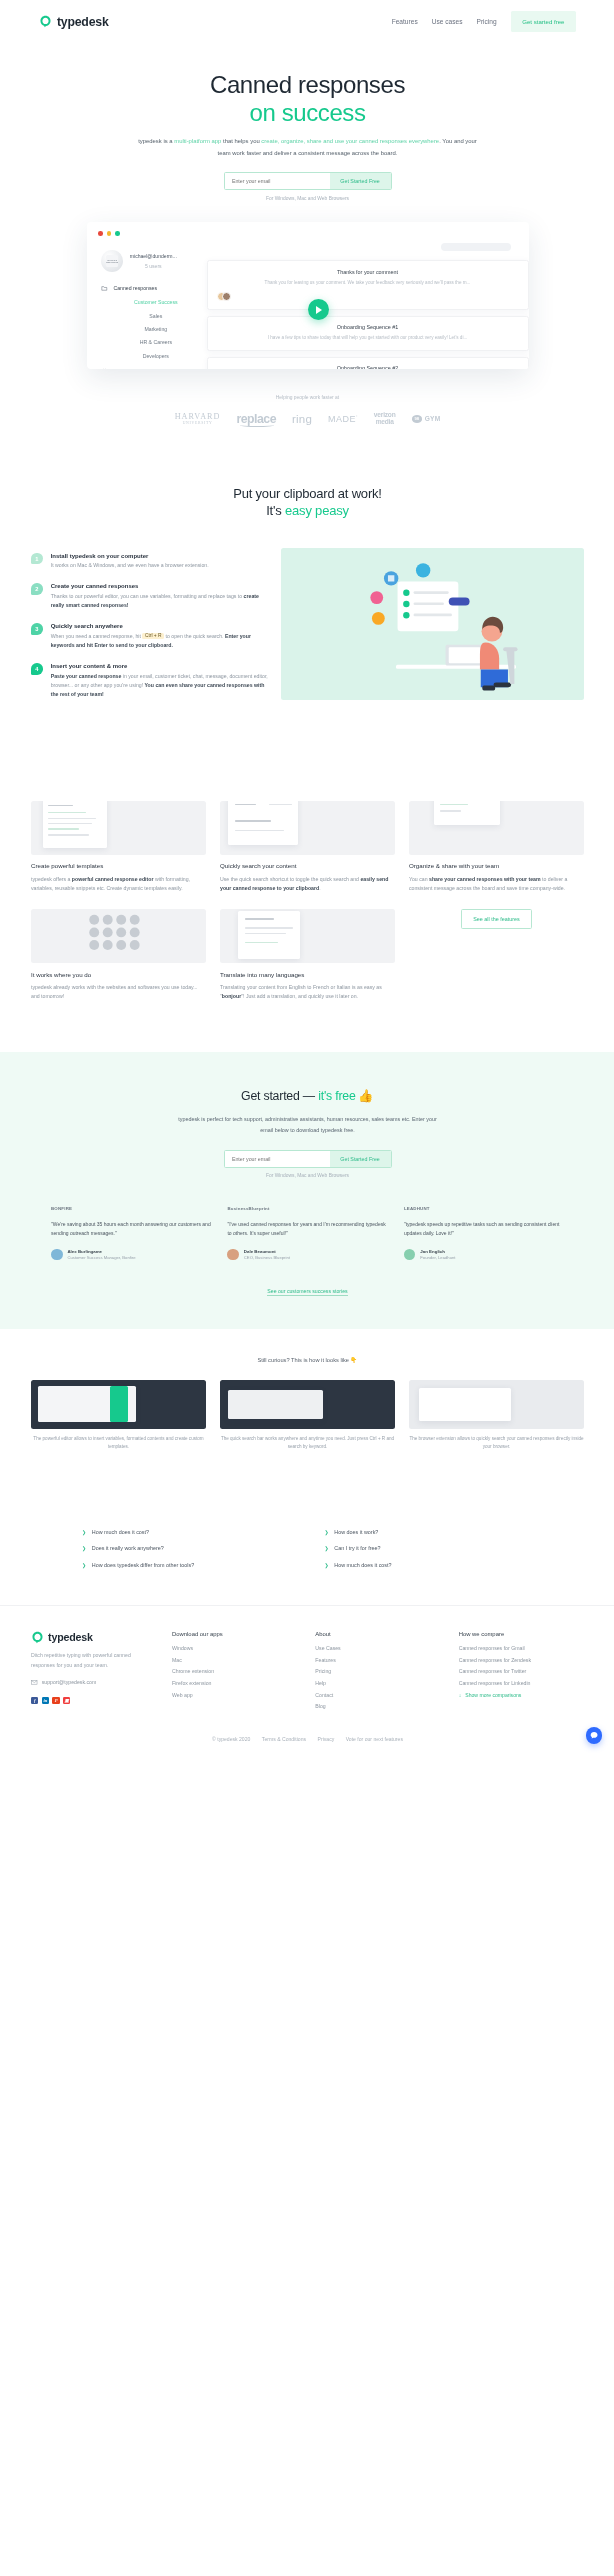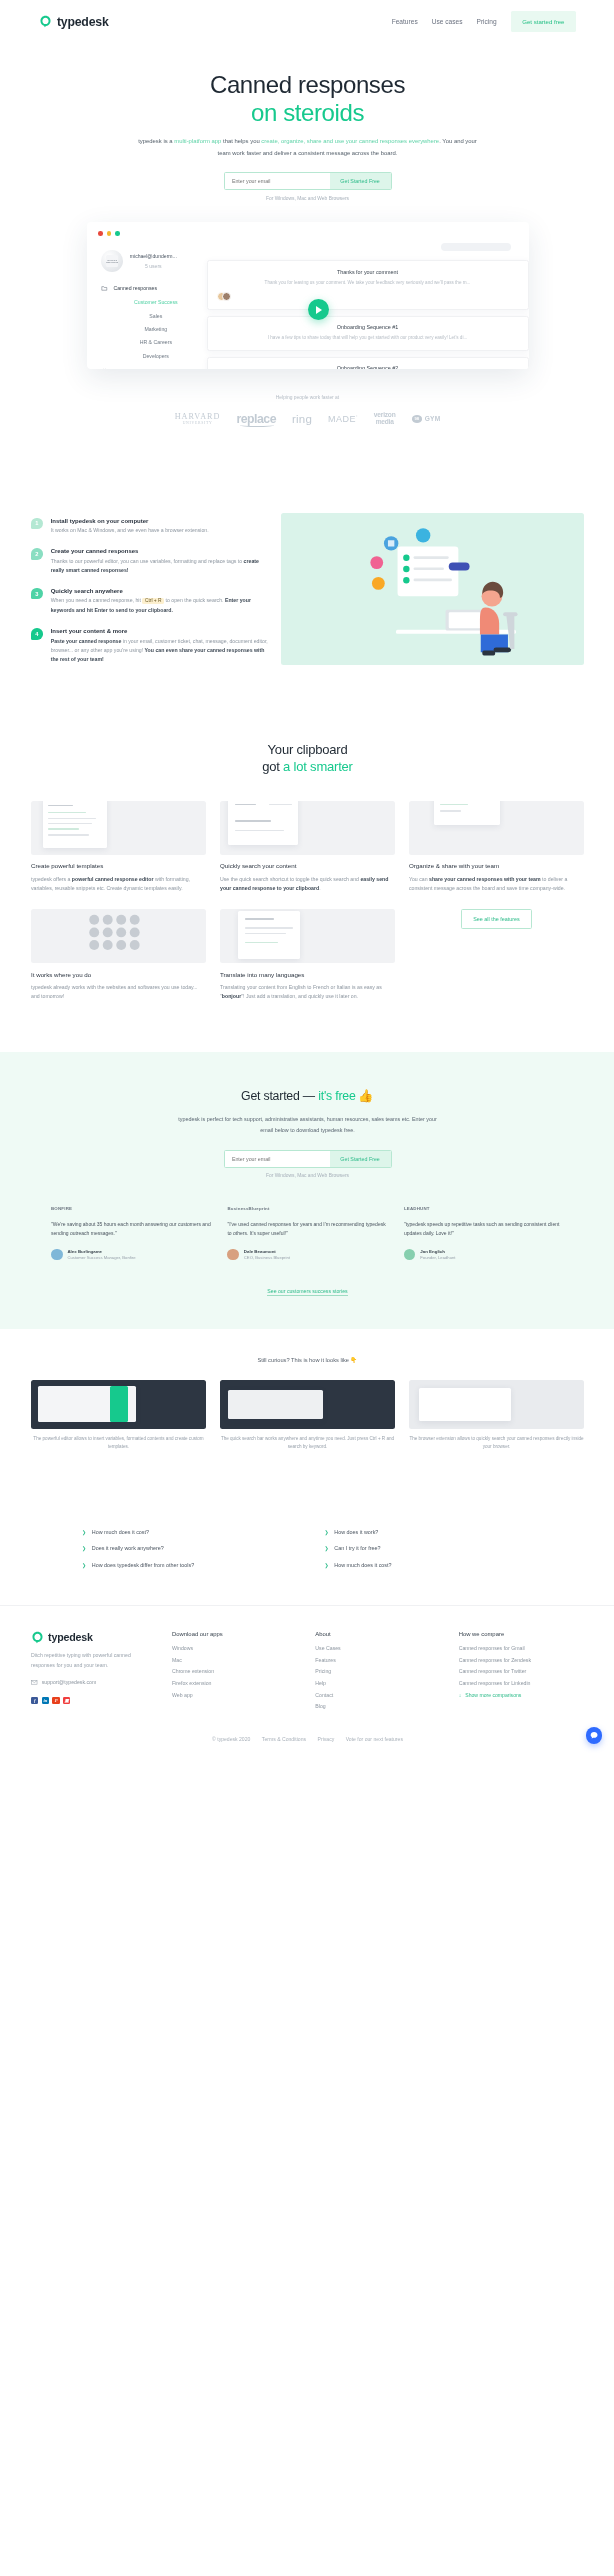--- a/index.html
+++ b/index.html
@@ -174,21 +174,21 @@
       <a class="nav-link" href="#">Features</a>
       <a class="nav-link" href="#">Use cases</a>
       <a class="nav-link" href="#">Pricing</a>
       <a class="nav-cta" href="#">Get started free</a>
     </div>
   </div>
 
   <div class="hero">
     <h1>
       <span>Canned responses</span><br>
-      <span class="grn">on steroids</span>
+      <span class="grn">on success</span>
     </h1>
     <p class="sub"><span>typedesk is a </span><span class="g">multi-platform app</span><span> that helps you </span><span class="g">create, organize, share and use your canned responses everywhere</span><span>. You and your team work faster and deliver a consistent message across the board.</span></p>
 
     <div class="emailbar">
       <input type="text" placeholder="Enter your email" style="">
       <button>Get Started Free</button>
     </div>
     <div class="micro">For Windows, Mac and Web Browsers</div>
 
     <div class="mockwrap">
@@ -274,20 +274,24 @@
         <div>media</div>
       </div>
       <div class="lg lg-gym">
         <div class="badge">98</div>
         <div class="t">GYM</div>
       </div>
     </div>
   </div>
 
   <div class="steps-sec">
+    <div class="sec-title">
+      <span>Put your clipboard at work!</span><br>
+      <span>It's </span><span class="grn">easy peasy</span>
+    </div>
 
     <div class="steps-flex">
       <div class="steps">
 
         <div class="step">
           <div class="badge" style="background:#b4e8d3">1</div>
           <div>
             <h5>Install typedesk on your computer</h5>
             <p>It works on Mac &amp; Windows, and we even have a browser extension.</p>
           </div>
@@ -345,24 +349,20 @@
           <rect x="192" y="172" width="16" height="6" rx="2" fill="#2b3440"></rect>
           <rect x="206" y="168" width="22" height="6" rx="3" fill="#2b3440"></rect>
           <path d="M222 128h10v42h-5z" fill="#cfd6db"></path>
           <rect x="218" y="124" width="18" height="5" rx="2.5" fill="#cfd6db"></rect>
         </svg>
       </div>
     </div>
   </div>
 
   <div class="feat-sec">
-    <div class="sec-title">
-      <span>Your clipboard</span><br>
-      <span>got </span><span class="grn">a lot smarter</span>
-    </div>
 
     <div class="grid3">
       <div class="fcard">
         <div class="shot">
           <div class="mini" style="left:11.5px;top:-3.3px;width:64px;height:51px;">
             <div class="ln d" style="left:5.7px;top:7.4px;width:24.6px"></div>
             <div class="ln g" style="left:5.7px;top:14.7px;width:38px"></div>
             <div class="ln" style="left:5.7px;top:20.5px;width:48px"></div>
             <div class="ln" style="left:5.7px;top:25.4px;width:44px"></div>
             <div class="ln g" style="left:5.7px;top:31px;width:31px"></div>

